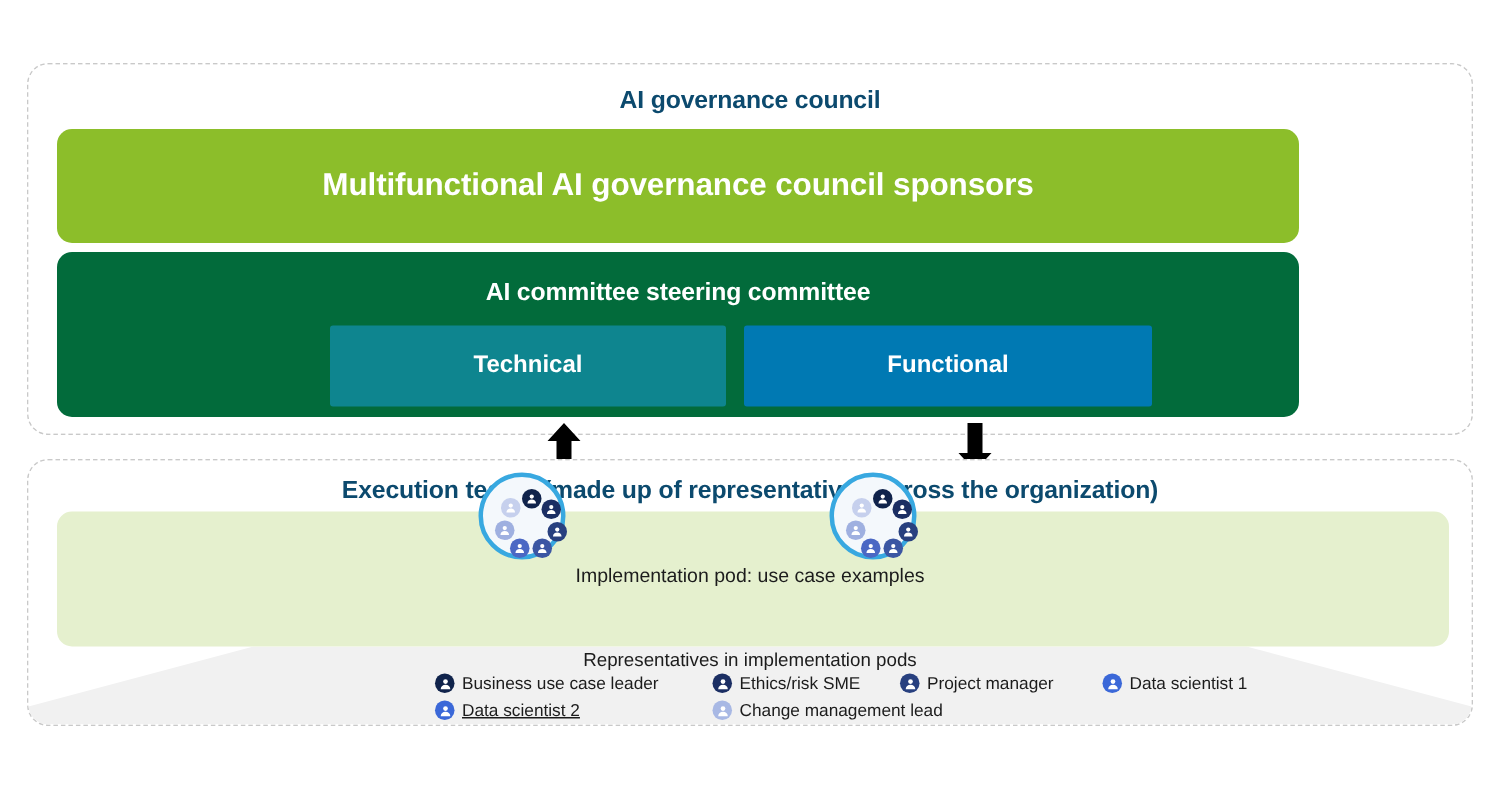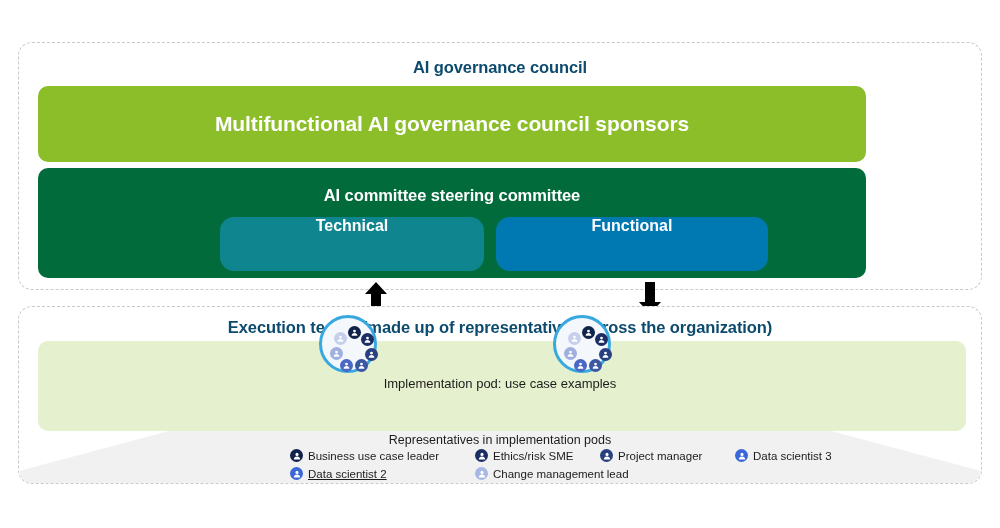--- a/index.html
+++ b/index.html
@@ -96,22 +96,23 @@
     text-align: center;
     color: #ffffff;
     font-size: 16.5px;
     font-weight: bold;
     letter-spacing: -0.1px;
   }
   .subbox {
     position: absolute;
     top: 49px;
     height: 54px;
-    border-radius: 14px;
+    border-radius: 2px;
     display: flex;
+    align-items: center;
     justify-content: center;
     color: #ffffff;
     font-size: 16px;
     font-weight: bold;
   }
   #technical-box {
     left: 182px;
     width: 264px;
     background: #0E858F;
   }
@@ -389,21 +390,21 @@
             </span>
             <span>Project manager</span>
           </div>
           <div class="legend-item" style="left: 445px;">
             <span class="legend-dot" style="background: rgb(59, 104, 216);">
               <svg width="10" height="10" viewBox="0 0 16 16">
                 <circle cx="8" cy="5.4" r="2.5" fill="#ffffff"></circle>
                 <path d="M2.9 13.6c0-3.0 2.3-4.7 5.1-4.7s5.1 1.7 5.1 4.7z" fill="#ffffff"></path>
               </svg>
             </span>
-            <span>Data scientist 3</span>
+            <span>Data scientist 1</span>
           </div>
         </div>
       <div class="legend-row" id="legend-row-1">
           <div class="legend-item" style="left: 0px; text-decoration: underline;">
             <span class="legend-dot" style="background: rgb(59, 104, 216);">
               <svg width="10" height="10" viewBox="0 0 16 16">
                 <circle cx="8" cy="5.4" r="2.5" fill="#ffffff"></circle>
                 <path d="M2.9 13.6c0-3.0 2.3-4.7 5.1-4.7s5.1 1.7 5.1 4.7z" fill="#ffffff"></path>
               </svg>
             </span>

